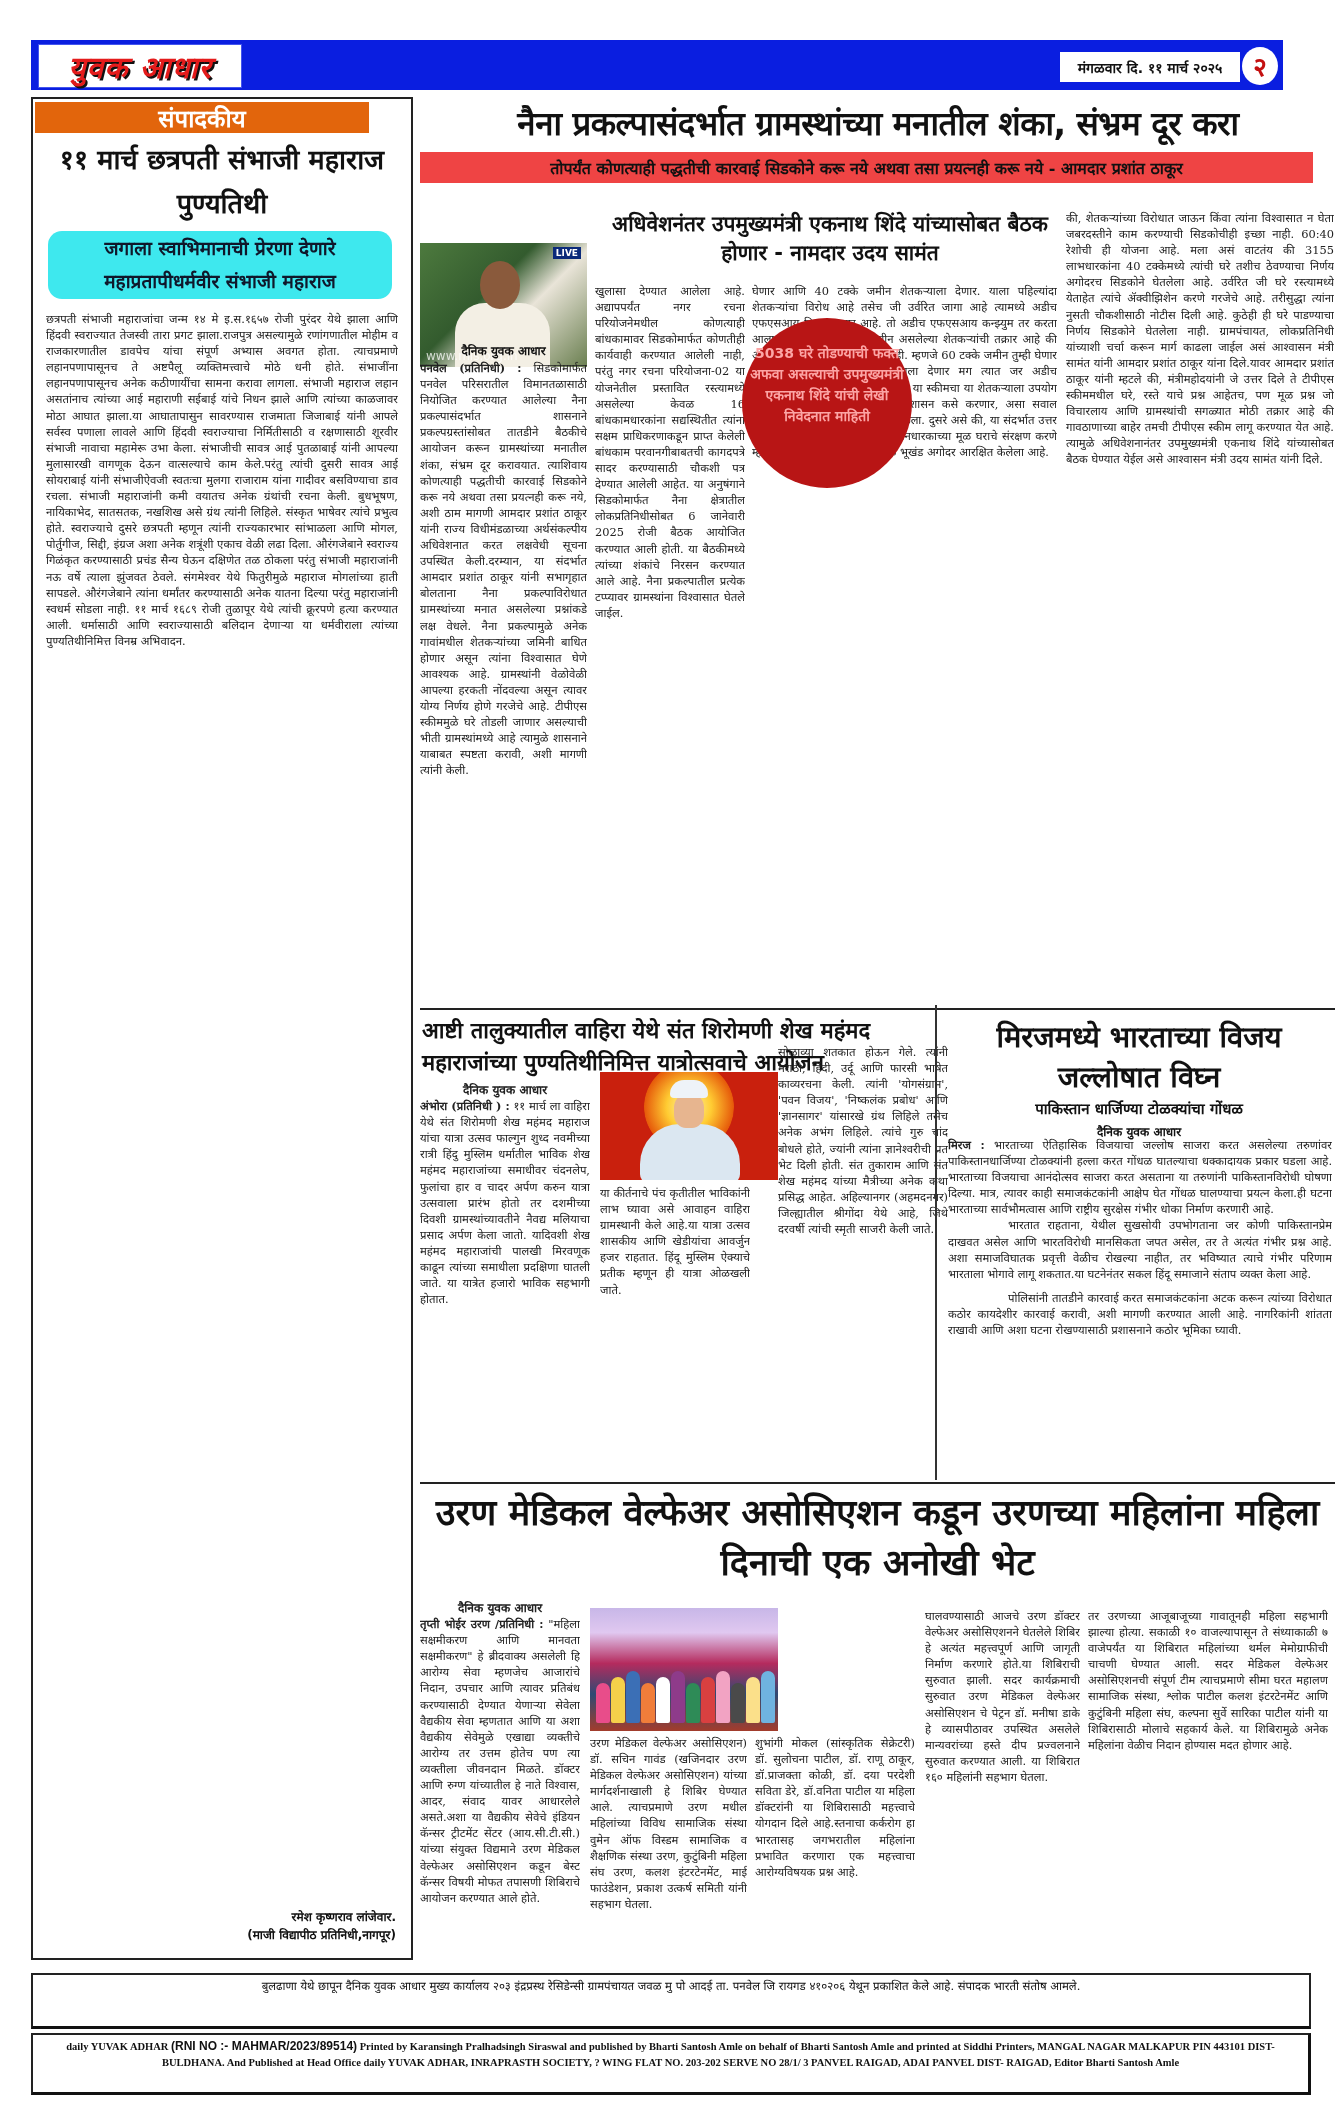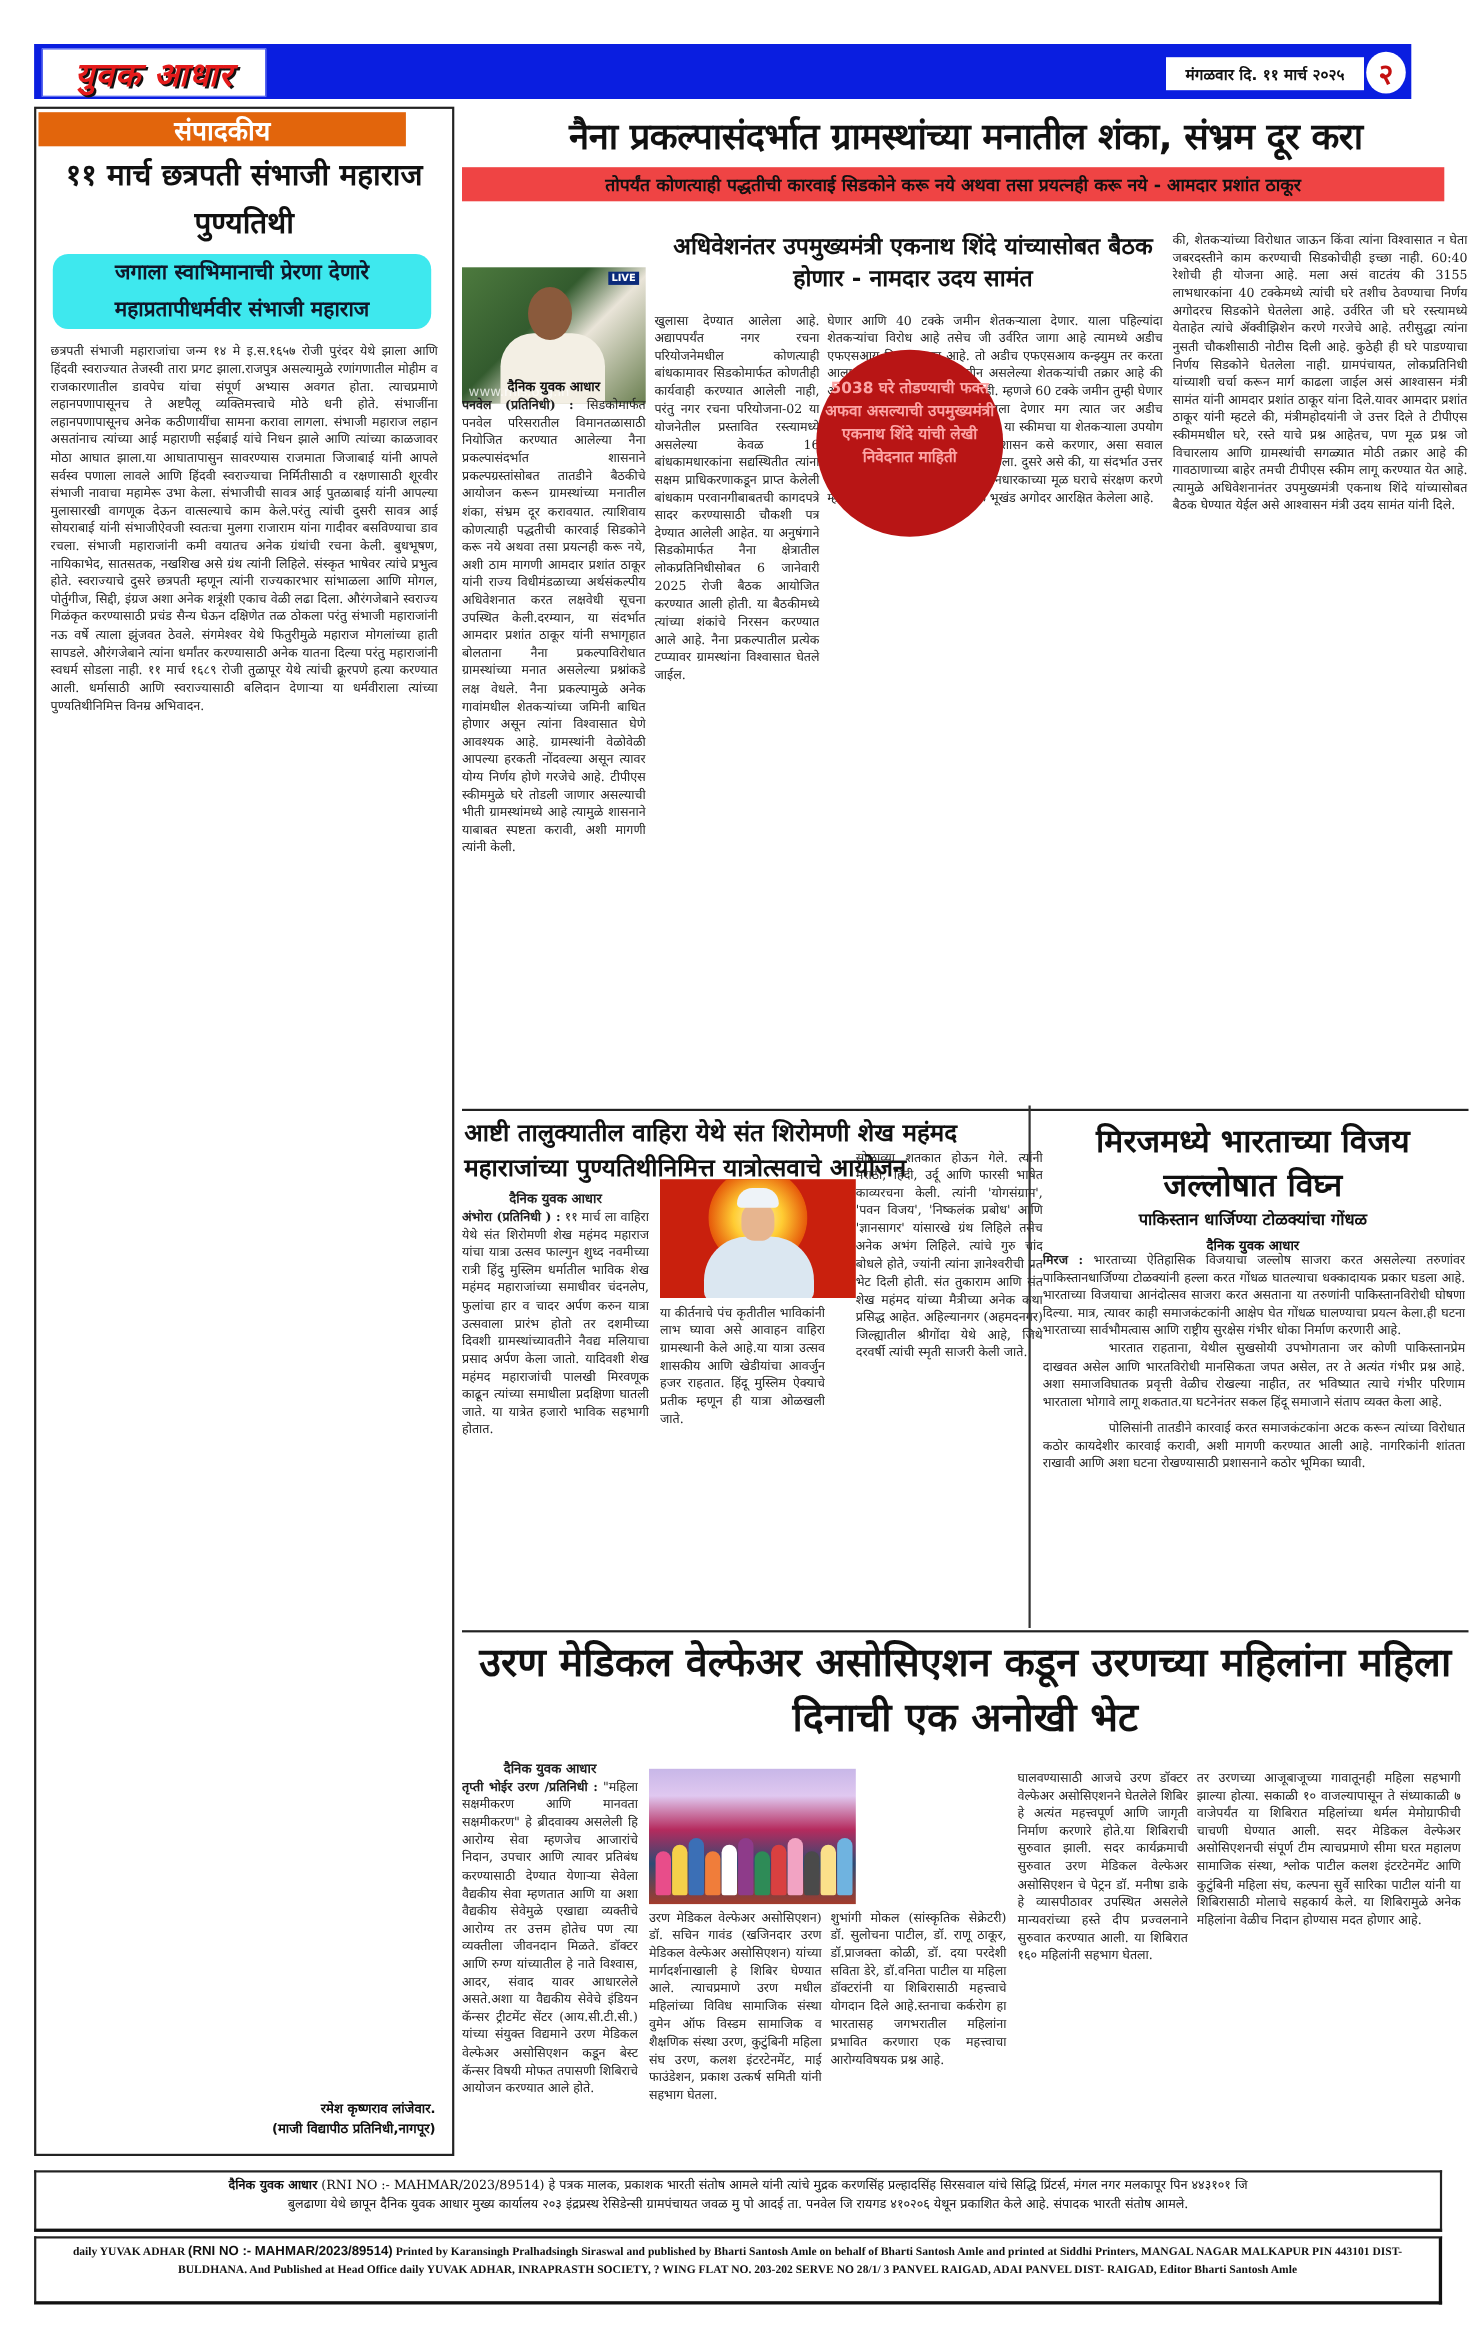--- a/index.html
+++ b/index.html
@@ -161,20 +161,19 @@
     <div class="person" style="left: 141px; background: rgb(74, 74, 74); height: 40px;"></div>
     <div class="person" style="left: 156px; background: rgb(251, 224, 138); height: 46px;"></div>
     <div class="person" style="left: 171px; background: rgb(111, 179, 224); height: 52px;"></div>
   </div>
 <div id="uran-col2" class="abs body-text">उरण मेडिकल वेल्फेअर असोसिएशन) डॉ. सचिन गावंड (खजिनदार उरण मेडिकल वेल्फेअर असोसिएशन) यांच्या मार्गदर्शनाखाली हे शिबिर घेण्यात आले. त्याचप्रमाणे उरण मधील महिलांच्या विविध सामाजिक संस्था वुमेन ऑफ विस्डम सामाजिक व शैक्षणिक संस्था उरण, कुटुंबिनी महिला संघ उरण, कलश इंटरटेनमेंट, माई फाउंडेशन, प्रकाश उत्कर्ष समिती यांनी सहभाग घेतला.</div>
 <div id="uran-col3" class="abs body-text">शुभांगी मोकल (सांस्कृतिक सेक्रेटरी) डॉ. सुलोचना पाटील, डॉ. राणू ठाकूर, डॉ.प्राजक्ता कोळी, डॉ. दया परदेशी सविता डेरे, डॉ.वनिता पाटील या महिला डॉक्टरांनी या शिबिरासाठी महत्त्वाचे योगदान दिले आहे.स्तनाचा कर्करोग हा भारतासह जगभरातील महिलांना प्रभावित करणारा एक महत्त्वाचा आरोग्यविषयक प्रश्न आहे.</div>
 <div id="uran-col4" class="abs body-text">घालवण्यासाठी आजचे उरण डॉक्टर वेल्फेअर असोसिएशनने घेतलेले शिबिर हे अत्यंत महत्त्वपूर्ण आणि जागृती निर्माण करणारे होते.या शिबिराची सुरुवात झाली. सदर कार्यक्रमाची सुरुवात उरण मेडिकल वेल्फेअर असोसिएशन चे पेट्रन डॉ. मनीषा डाके हे व्यासपीठावर उपस्थित असलेले मान्यवरांच्या हस्ते दीप प्रज्वलनाने सुरुवात करण्यात आली. या शिबिरात १६० महिलांनी सहभाग घेतला.</div>
 <div id="uran-col5" class="abs body-text">तर उरणच्या आजूबाजूच्या गावातूनही महिला सहभागी झाल्या होत्या. सकाळी १० वाजल्यापासून ते संध्याकाळी ७ वाजेपर्यंत या शिबिरात महिलांच्या थर्मल मेमोग्राफीची चाचणी घेण्यात आली. सदर मेडिकल वेल्फेअर असोसिएशनची संपूर्ण टीम त्याचप्रमाणे सीमा घरत महालण सामाजिक संस्था, श्लोक पाटील कलश इंटरटेनमेंट आणि कुटुंबिनी महिला संघ, कल्पना सुर्वे सारिका पाटील यांनी या शिबिरासाठी मोलाचे सहकार्य केले. या शिबिरामुळे अनेक महिलांना वेळीच निदान होण्यास मदत होणार आहे.</div>
 
 <div id="imprint1" class="abs">
-  <div><b>दैनिक युवक आधार</b> <span>(RNI NO :- MAHMAR/2023/89514) हे पत्रक मालक, प्रकाशक भारती संतोष आमले यांनी त्यांचे मुद्रक करणसिंह प्रल्हादसिंह सिरसवाल यांचे सिद्धि प्रिंटर्स, मंगल नगर मलकापूर पिन ४४३१०१ जि</span></div>
   <div>बुलढाणा येथे छापून दैनिक युवक आधार मुख्य कार्यालय २०३ इंद्रप्रस्थ रेसिडेन्सी ग्रामपंचायत जवळ मु पो आदई ता. पनवेल जि रायगड ४१०२०६ येथून प्रकाशित केले आहे. संपादक भारती संतोष आमले.</div>
 </div>
 <div id="imprint2" class="abs">
   <span>daily YUVAK ADHAR</span>
   <span style="font-family:'Liberation Sans',sans-serif;font-size:12px;">(RNI NO :- MAHMAR/2023/89514)</span>
   <span>Printed by Karansingh Pralhadsingh Siraswal and published by Bharti Santosh Amle on behalf of Bharti Santosh Amle and printed at Siddhi Printers, MANGAL NAGAR  MALKAPUR PIN 443101 DIST- BULDHANA. And Published at Head Office daily YUVAK ADHAR, INRAPRASTH SOCIETY, ? WING FLAT NO. 203-202 SERVE NO 28/1/ 3 PANVEL RAIGAD, ADAI PANVEL DIST- RAIGAD, Editor Bharti Santosh Amle</span>
 </div>
 
 </body></html>

